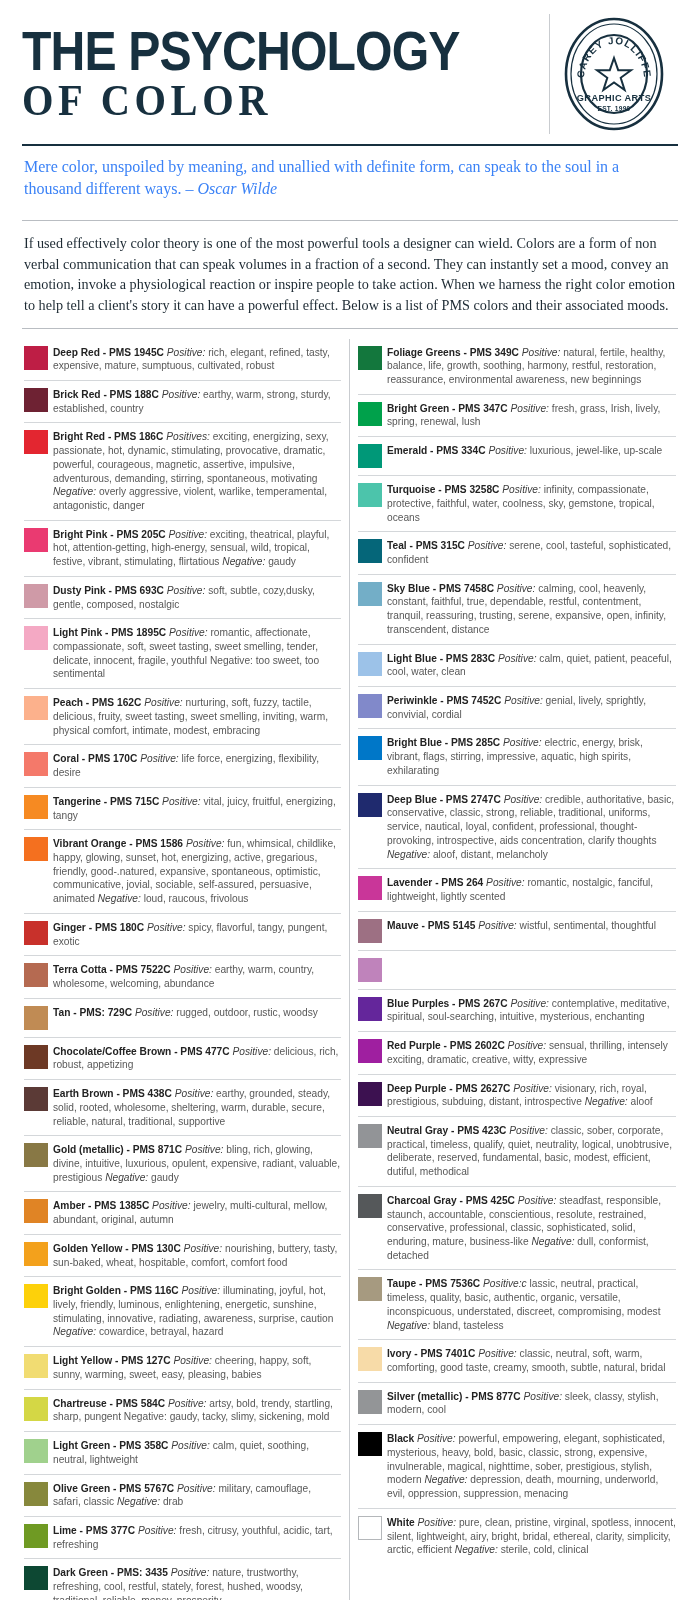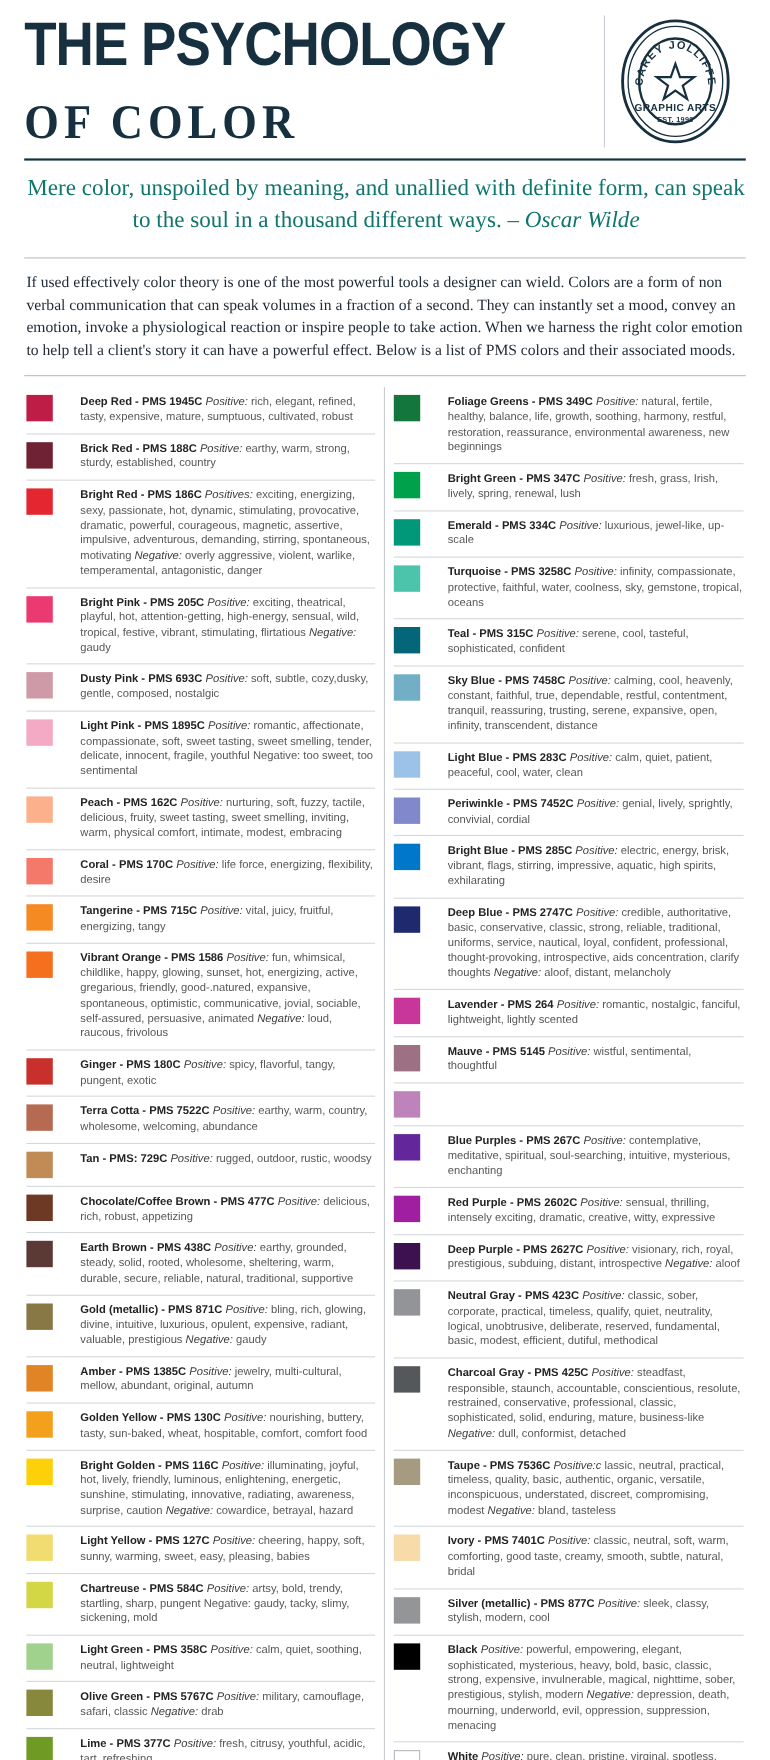--- a/index.html
+++ b/index.html
@@ -24,21 +24,21 @@
   .header {
     display: flex;
     align-items: stretch;
     padding-bottom: 6px;
   }
   .title-block {
     flex: 1 1 auto;
     border-right: 1px solid #c9ccd0;
     display: flex;
     flex-direction: column;
-    justify-content: space-between;
+    justify-content: center;
   }
   .title-line1 {
     font-family: "Liberation Sans Narrow", "Liberation Sans", sans-serif;
     font-weight: bold;
     font-size: 56px;
     line-height: 0.93;
     letter-spacing: -1px;
     color: #17303f;
     transform: scaleX(0.86);
     transform-origin: left center;
@@ -72,25 +72,24 @@
   }
   .rule-thin {
     height: 1px;
     background: #b9bdc2;
     margin: 12px 0 10px 0;
   }
 
   
   .quote {
     font-family: "Liberation Serif", serif;
-    font-size: 21px;
+    font-size: 16px;
     line-height: 1.38;
-    color: #0f766e;
+    color: #3b82f6;
     padding: 10px 0 8px 2px;
-    text-align: center;
   }
   .quote .author {
     font-style: italic;
   }
 
   
   .intro {
     font-family: "Liberation Serif", serif;
     font-size: 14.2px;
     line-height: 1.45;
@@ -109,21 +108,21 @@
     width: 50%;
     flex: 0 0 50%;
     padding: 0 8px;
   }
   .col-left { border-right: 1px solid #c9ccd0; padding-left: 2px; }
   .col-right { padding-right: 2px; }
 
   .entry {
     display: flex;
     align-items: flex-start;
-    gap: 25px;
+    gap: 5px;
     border-top: 1px solid #d4d7da;
     padding: 6px 0 7px 0;
   }
   .entry:first-child { border-top: none; }
 
   .swatch {
     width: 24px;
     height: 24px;
     flex: 0 0 24px;
     margin-top: 1px;

